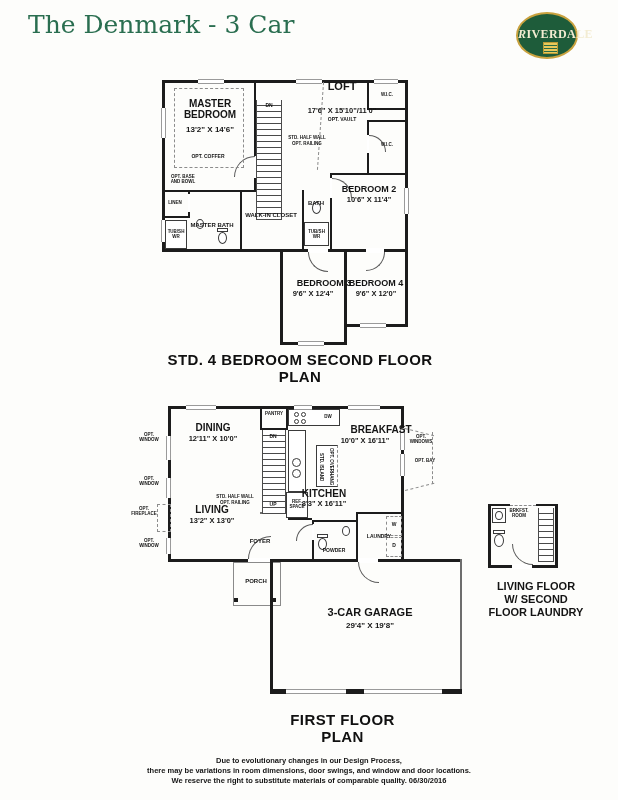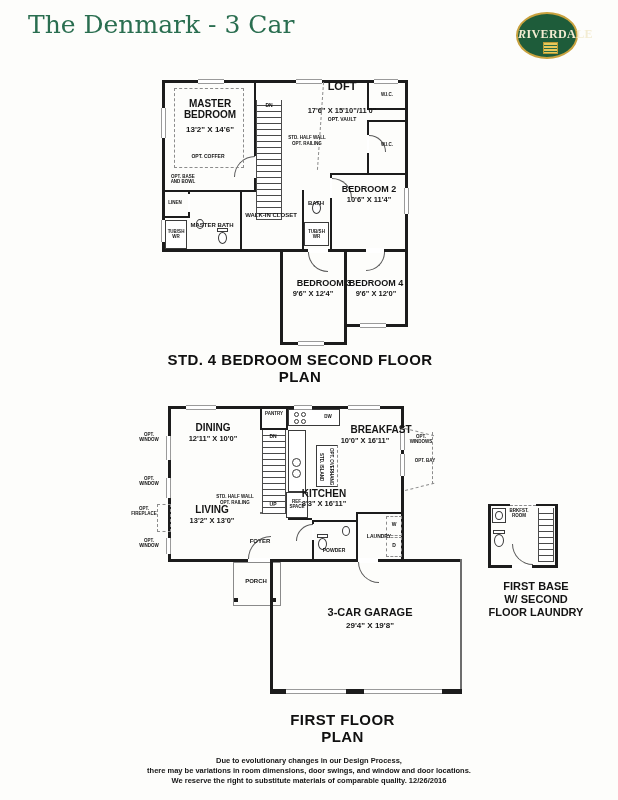--- a/index.html
+++ b/index.html
@@ -244,22 +244,22 @@
   <div class="gap" style="left:38px;top:7px;width:26px;height:4px;"></div>
   <div class="abs" style="left:38px;top:9px;width:26px;border-top:1px dashed #8c8c8c;"></div>
   <div class="gap" style="left:40px;top:68px;width:20px;height:5px;"></div>
   <div class="arcBL" style="left:40px;top:48px;width:20px;height:20px;"></div>
   <div class="stairsV" style="left:66px;top:12px;width:16px;height:54px;"></div>
   <div class="box" style="left:20px;top:12px;width:14px;height:15px;"></div>
   <div class="oval" style="left:23px;top:15px;width:8px;height:9px;"></div>
   <div class="oval" style="left:22px;top:38px;width:10px;height:13px;"></div>
   <div class="box" style="left:21px;top:34px;width:12px;height:4px;"></div>
   <div class="lbl s4" style="left:32px;top:12px;width:30px;">BRKFST. ROOM</div>
-  <div class="lbl s11" style="left:0;top:84px;width:128px;">FIRST BASE</div>
+  <div class="lbl s11" style="left:0;top:84px;width:128px;">LIVING FLOOR</div>
   <div class="lbl s11" style="left:0;top:97px;width:128px;">W/ SECOND</div>
   <div class="lbl s11" style="left:0;top:110px;width:128px;">FLOOR LAUNDRY</div>
 </div>
 
 <div id="footer">
   <div>Due to evolutionary changes in our Design Process,</div>
   <div>there may be variations in room dimensions, door swings, and window and door locations.</div>
-  <div>We reserve the right to substitute materials of comparable quality. 12/26/2016</div>
+  <div>We reserve the right to substitute materials of comparable quality. 06/30/2016</div>
 </div>
 
 </body></html>

